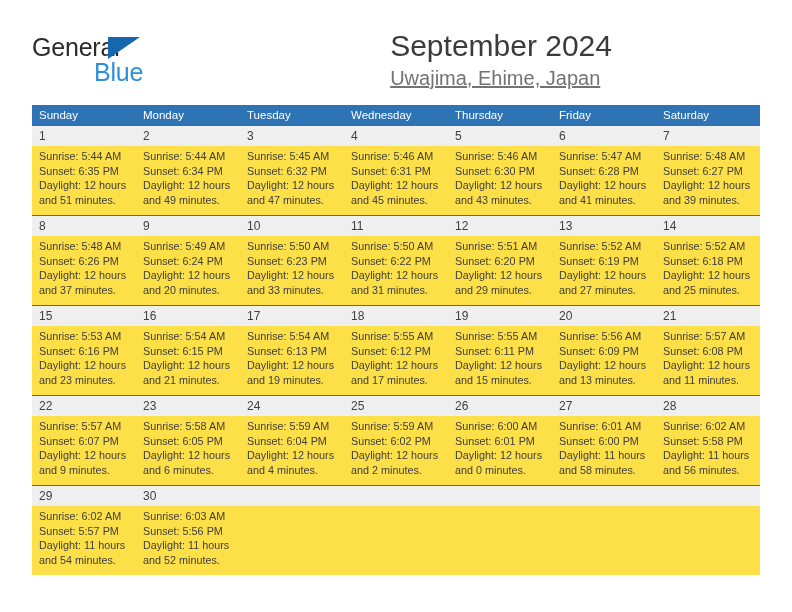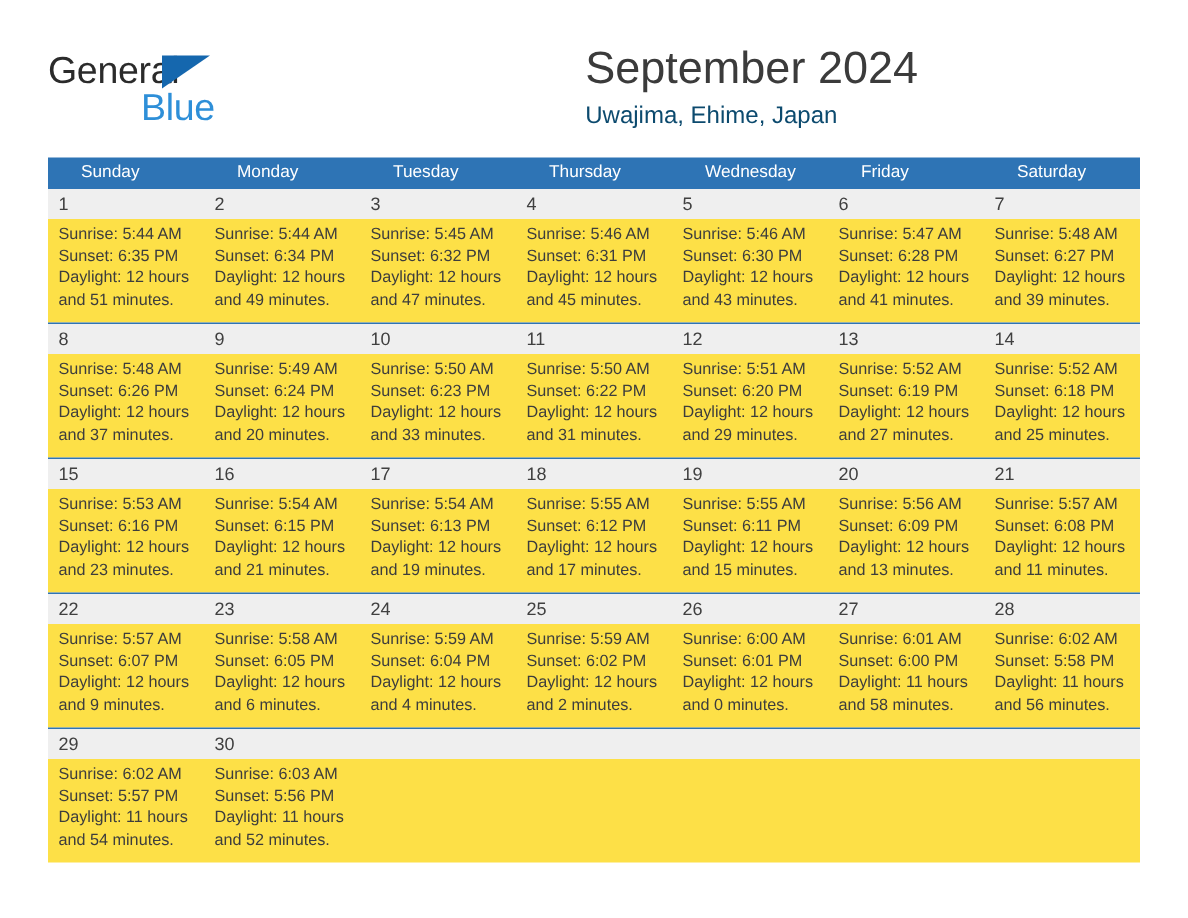--- a/index.html
+++ b/index.html
@@ -73,47 +73,48 @@
     top: 0;
   }
   .cal-title {
     font-size: 30px;
     line-height: 36px;
     color: #3b3b3b;
     font-weight: 400;
     white-space: nowrap;
   }
   .cal-subtitle {
-    font-size: 16px;
+    font-size: 20px;
     line-height: 20px;
-    color: #0c4a6e;
+    color: #737373;
     font-weight: 400;
     margin-top: 4px;
     white-space: nowrap;
+    text-decoration: underline;
   }
 
   
   .calendar {
     position: absolute;
     left: 32px;
     top: 105px;
     width: 728px;
   }
 
   .weekday-row {
     display: flex;
     background: #2e74b5;
     height: 21px;
   }
   .weekday-cell {
     flex: 1 1 0;
     color: #ffffff;
     font-size: 11.5px;
     line-height: 21px;
-    padding-left: 22px;
+    padding-left: 7px;
     box-sizing: border-box;
     white-space: nowrap;
     overflow: hidden;
   }
 
   .week-row {
     border-top: 1.6px solid #2e74b5;
   }
   .week-row.first { border-top: none; }
 
@@ -167,22 +168,22 @@
     </div>
 
   </div>
 
   <div class="calendar">
 
     <div class="weekday-row">
       <div class="weekday-cell">Sunday</div>
       <div class="weekday-cell">Monday</div>
       <div class="weekday-cell">Tuesday</div>
+      <div class="weekday-cell">Wednesday</div>
       <div class="weekday-cell">Thursday</div>
-      <div class="weekday-cell">Wednesday</div>
       <div class="weekday-cell">Friday</div>
       <div class="weekday-cell">Saturday</div>
     </div>
 
     <div id="weeks-container">
         <div class="week-row first">
           <div class="daynum-band">
             <div class="daynum-cell">1</div>
             <div class="daynum-cell">2</div>
             <div class="daynum-cell">3</div>

